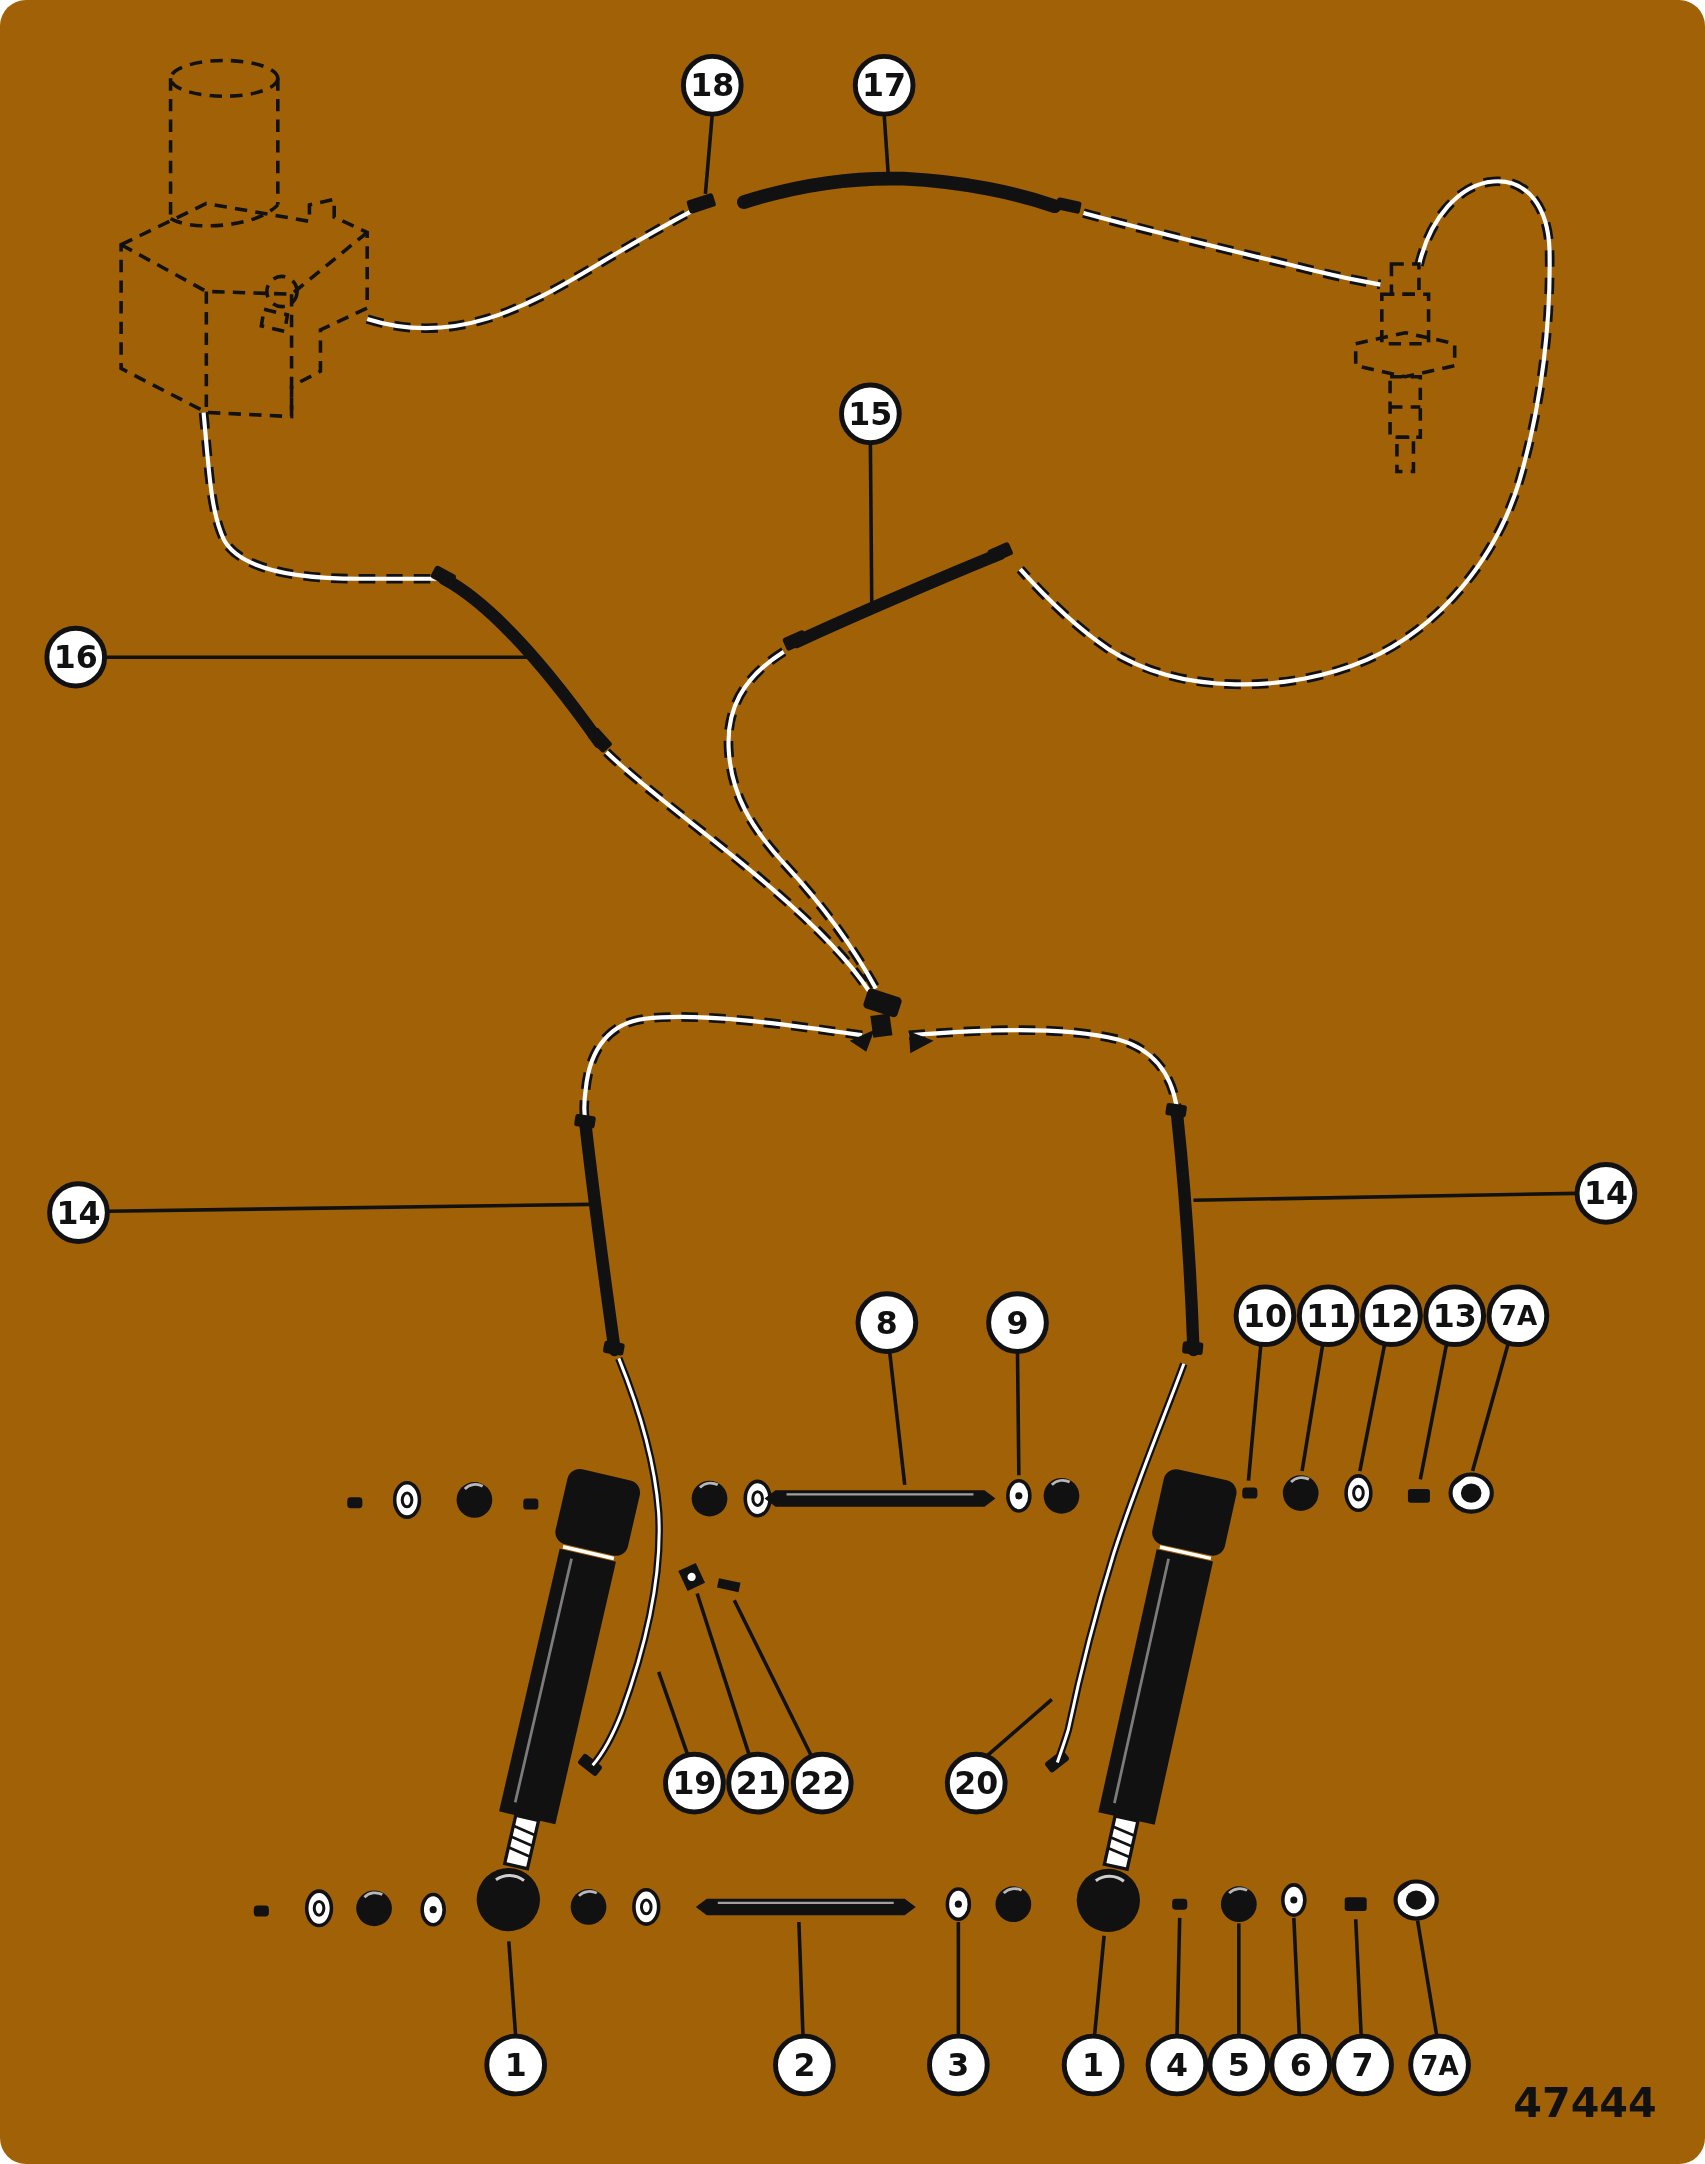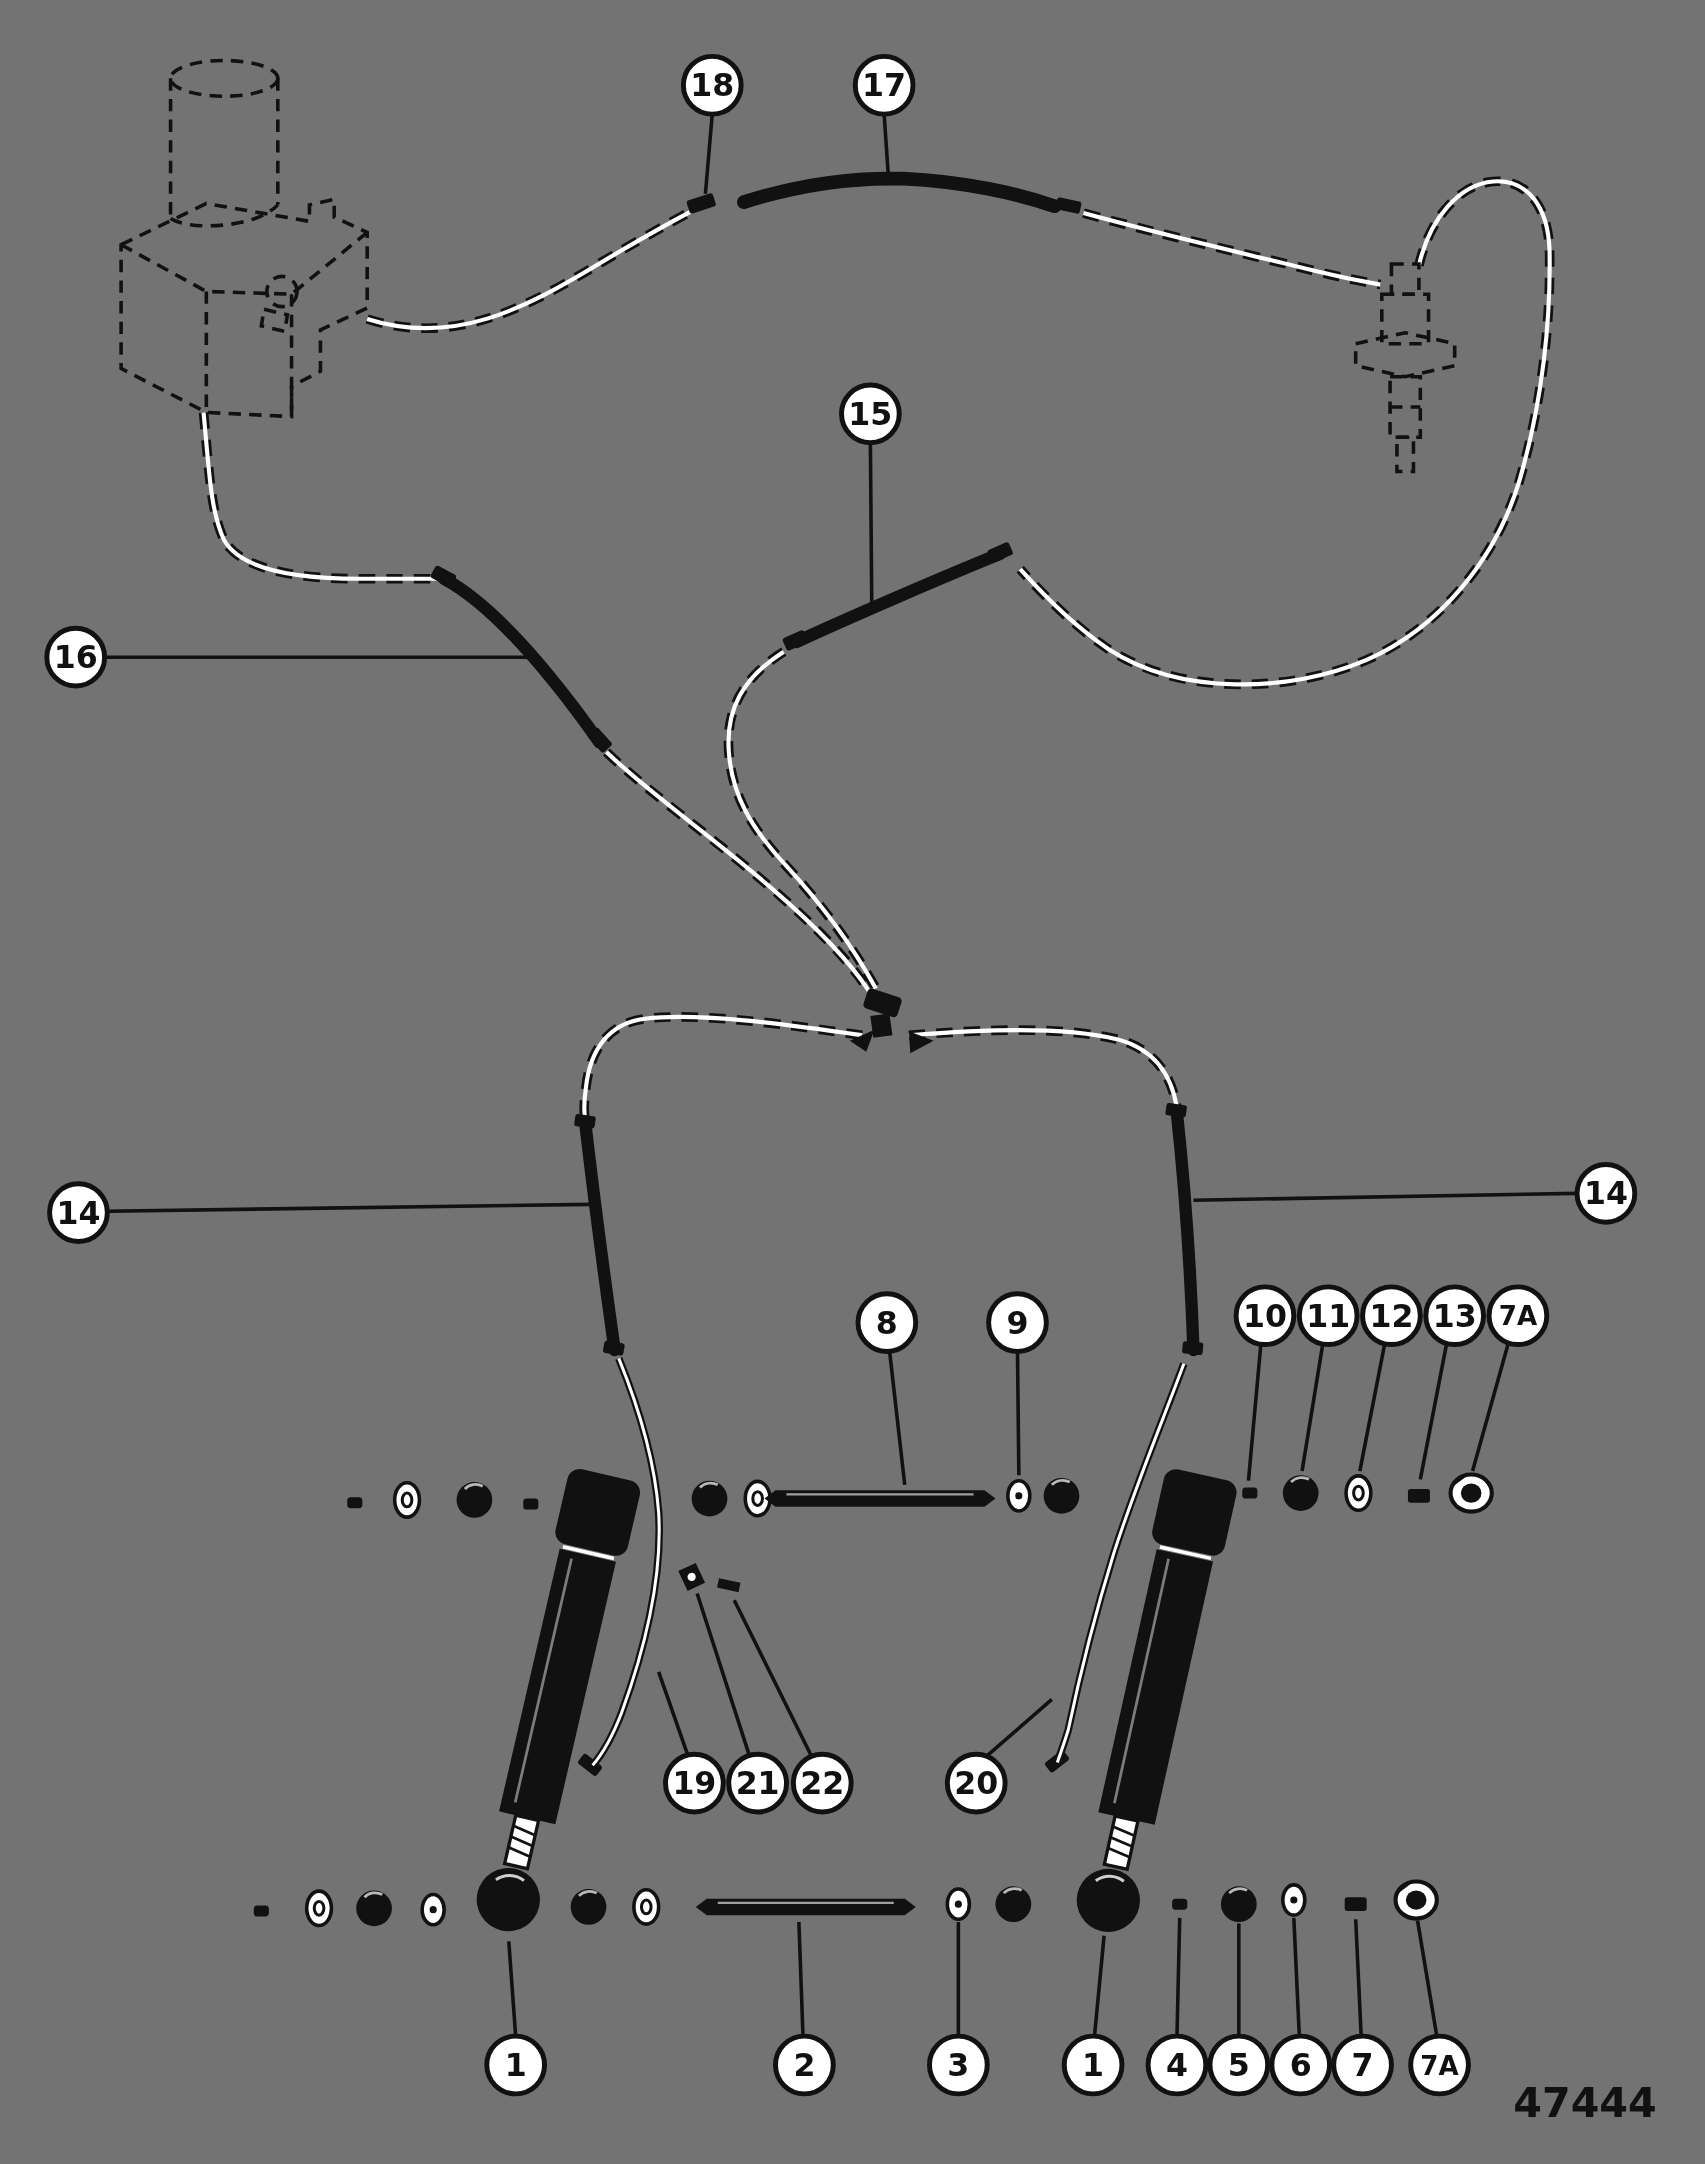--- a/index.html
+++ b/index.html
@@ -1,16 +1,16 @@
 <!DOCTYPE html>
 <html style="font-size:13.6px"><head>
 <meta charset="utf-8">
 <style>
   html,body{margin:0;padding:0;background:#ffffff;}
-  #stage{width:1705px;height:2164px;background:#737373;position:relative;overflow:hidden;}
+  #stage{width:1705px;height:2164px;background:#a16207;position:relative;overflow:hidden;border-radius:26px;}
   svg{display:block;}
   .dash{fill:none;stroke:#111;stroke-width:2.6;stroke-dasharray:9 6;}
   .hoseOuter{fill:none;stroke:#111;stroke-width:7;stroke-dasharray:12 8;}
   .hoseInner{fill:none;stroke:#fff;stroke-width:3;}
   .hoseSolid{fill:none;stroke:#111;stroke-width:9;stroke-linecap:round;}
   .hoseThinOuter{fill:none;stroke:#111;stroke-width:5.5;}
   .hoseThinInner{fill:none;stroke:#fff;stroke-width:2.2;}
   .leader{stroke:#111;stroke-width:2.6;}
   .co{fill:#fff;stroke:#111;stroke-width:3.6;}
   .cot{font:bold 23px "DejaVu Sans", sans-serif;text-anchor:middle;fill:#111;}

